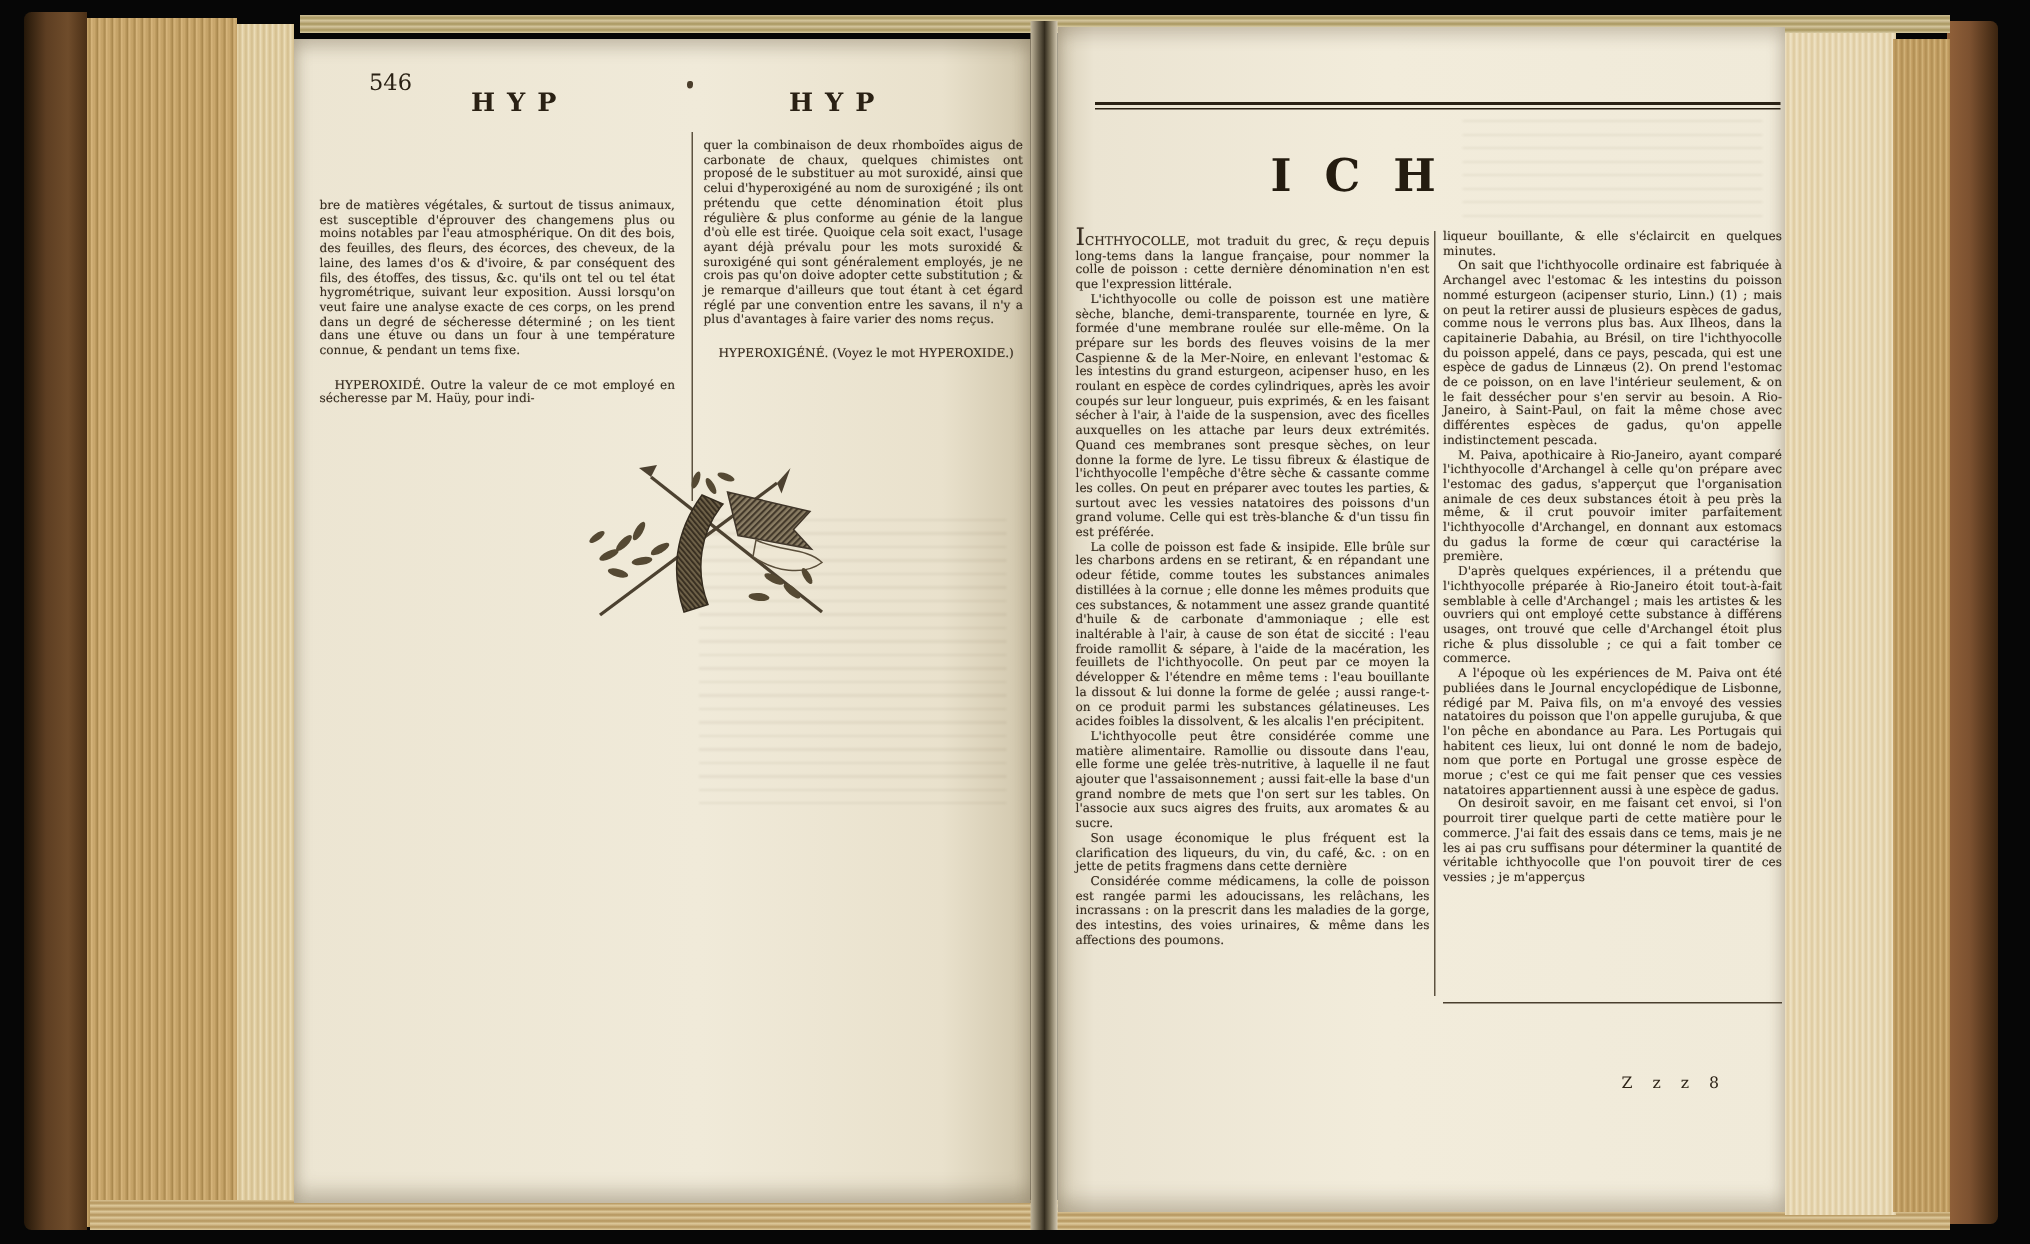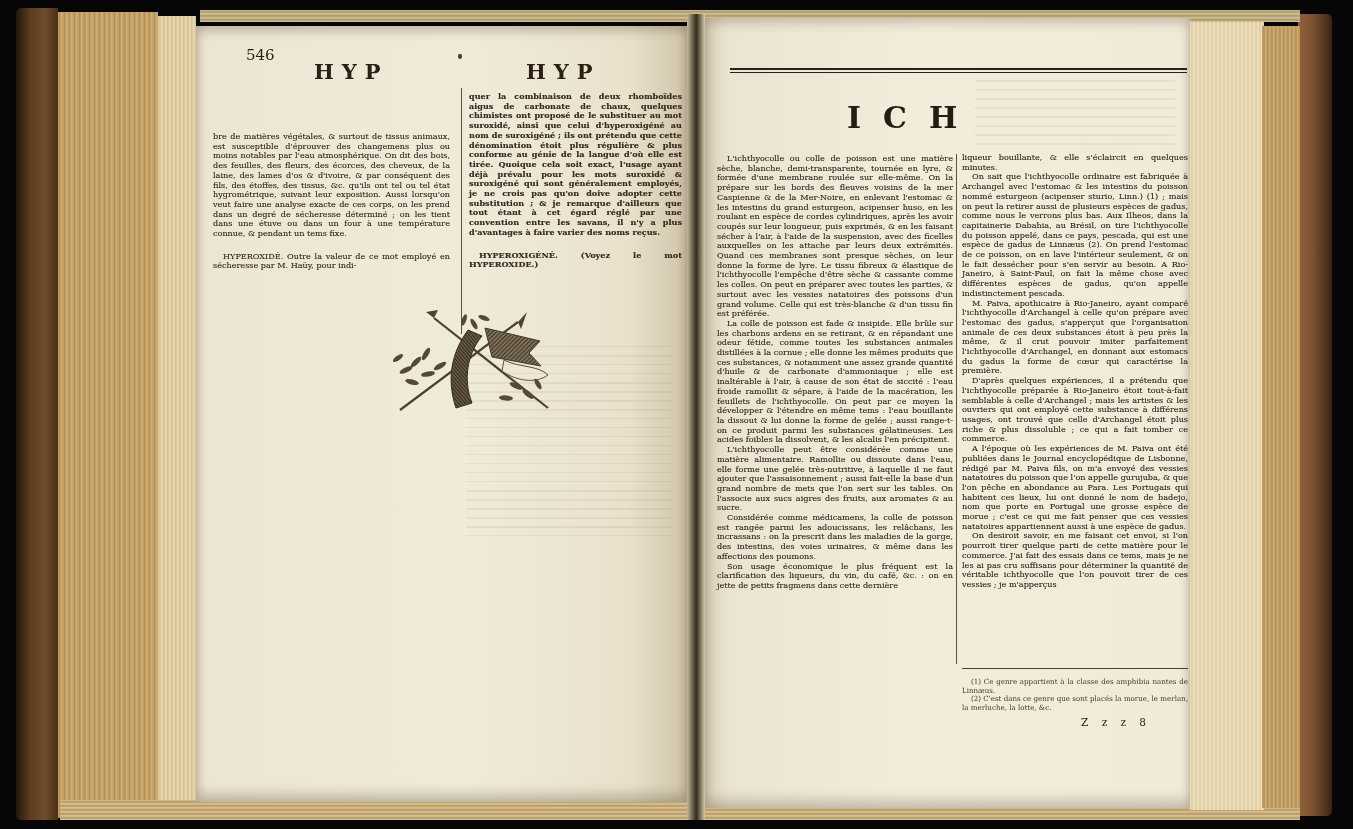--- a/index.html
+++ b/index.html
@@ -29,21 +29,21 @@
   .page-left{left:196px;top:26px;width:491px;height:776px;overflow:hidden;
     background:linear-gradient(90deg,#ece5d2 0%,#f0ead9 55%,#e9e1cc 88%,#d2c8ae 99%);
     box-shadow:inset 0 6px 10px rgba(80,65,40,.25), inset 0 -8px 12px rgba(80,65,40,.28);}
   .page-right{left:705px;top:18px;width:485px;height:790px;overflow:hidden;
     background:linear-gradient(90deg,#d8cfb8 0%,#ebe4d2 5%,#f2ecdb 45%,#f0ead9 100%);
     box-shadow:inset 0 6px 10px rgba(80,65,40,.22), inset 0 -8px 12px rgba(80,65,40,.26);}
   .gutter{position:absolute;left:687px;top:14px;width:18px;height:806px;
     background:linear-gradient(90deg,#c3b89e 0%,#6d6450 30%,#332c1e 52%,#7c725a 74%,#d6ccb5 100%);}
 
   
-  .runhead{position:absolute;font-size:21px;letter-spacing:8px;color:#2a2114;font-weight:bold;text-align:right;}
+  .runhead{position:absolute;font-size:17px;letter-spacing:8px;color:#2a2114;font-weight:bold;text-align:right;}
   .pagenum{position:absolute;font-size:15px;color:#2a2114;}
   .colrule{position:absolute;width:1px;background:#5d5240;}
   .col{position:absolute;text-align:justify;font-size:8.1px;line-height:9.7px;
        color:#382d20;text-shadow:0 0 .5px rgba(56,45,32,.45);}
   .col p{margin:0;text-indent:10px;}
   p.noindent{text-indent:0;}
   .plist p{text-indent:10px;}
   .plist.cont p:first-child{text-indent:0;}
   .entry-gap{margin-top:13px !important;}
   .initial{font-size:16px;line-height:8px;}
@@ -82,21 +82,21 @@
   <div class="runhead" style="left:330px;top:33px;">HYP</div>
   <div class="inkdot" style="left:262px;top:28px;"></div>
 
   <div class="colrule" style="left:265px;top:62px;height:246px;"></div>
 
   <div class="col" style="left:17px;top:66px;width:237px;height:230px;margin-top:40px;">
     <p class="noindent">bre de matières végétales, &amp; surtout de tissus animaux, est susceptible d'éprouver des changemens plus ou moins notables par l'eau atmosphérique. On dit des bois, des feuilles, des fleurs, des écorces, des cheveux, de la laine, des lames d'os &amp; d'ivoire, &amp; par conséquent des fils, des étoffes, des tissus, &amp;c. qu'ils ont tel ou tel état hygrométrique, suivant leur exposition. Aussi lorsqu'on veut faire une analyse exacte de ces corps, on les prend dans un degré de sécheresse déterminé ; on les tient dans une étuve ou dans un four à une température connue, &amp; pendant un tems fixe.</p>
     <p class="entry-gap">HYPEROXIDÉ. Outre la valeur de ce mot employé en sécheresse par M. Haüy, pour indi-</p>
   </div>
 
-  <div class="col" style="left:273px;top:66px;width:213px;height:236px;font-weight:bold;">
+  <div class="col" style="left:273px;top:66px;width:213px;height:236px;">
     <p class="noindent">quer la combinaison de deux rhomboïdes aigus de carbonate de chaux, quelques chimistes ont proposé de le substituer au mot suroxidé, ainsi que celui d'hyperoxigéné au nom de suroxigéné ; ils ont prétendu que cette dénomination étoit plus régulière &amp; plus conforme au génie de la langue d'où elle est tirée. Quoique cela soit exact, l'usage ayant déjà prévalu pour les mots suroxidé &amp; suroxigéné qui sont généralement employés, je ne crois pas qu'on doive adopter cette substitution ; &amp; je remarque d'ailleurs que tout étant à cet égard réglé par une convention entre les savans, il n'y a plus d'avantages à faire varier des noms reçus.</p>
     <p class="entry-gap">HYPEROXIGÉNÉ. (Voyez le mot HYPEROXIDE.)</p>
   </div>
 
   <svg class="vignette" style="left:192px;top:282px;" width="172" height="110" viewBox="0 0 172 110" role="img">
     <defs>
       <pattern id="hatch1" width="3" height="3" patternUnits="userSpaceOnUse" patternTransform="rotate(45)">
         <rect width="3" height="3" fill="#8a7d64"></rect>
           <rect width="1.4" height="3" fill="#42382a"></rect>
       </pattern>
@@ -140,39 +140,36 @@
 </div>
 
 <div class="page page-right">
   <div class="dbl-rule" style="left:25px;top:50px;width:457px;"></div>
   <div class="section-head" style="left:120px;top:82px;width:260px;">ICH</div>
   <div class="ghost" style="left:270px;top:62px;width:200px;height:70px;"></div>
 
   <div class="colrule" style="left:251px;top:136px;height:510px;"></div>
 
   <div class="col" style="left:12px;top:136px;width:236px;height:582px;">
+    <p class="noindent"><span class="initial">I</span><span>CHTHYOCOLLE, mot traduit du grec, &amp; reçu depuis long-tems dans la langue française, pour nommer la colle de poisson : cette dernière dénomination n'en est que l'expression littérale.</span></p>
     <div class="plist">
         <p>L'ichthyocolle ou colle de poisson est une matière sèche, blanche, demi-transparente, tournée en lyre, &amp; formée d'une membrane roulée sur elle-même. On la prépare sur les bords des fleuves voisins de la mer Caspienne &amp; de la Mer-Noire, en enlevant l'estomac &amp; les intestins du grand esturgeon, acipenser huso, en les roulant en espèce de cordes cylindriques, après les avoir coupés sur leur longueur, puis exprimés, &amp; en les faisant sécher à l'air, à l'aide de la suspension, avec des ficelles auxquelles on les attache par leurs deux extrémités. Quand ces membranes sont presque sèches, on leur donne la forme de lyre. Le tissu fibreux &amp; élastique de l'ichthyocolle l'empêche d'être sèche &amp; cassante comme les colles. On peut en préparer avec toutes les parties, &amp; surtout avec les vessies natatoires des poissons d'un grand volume. Celle qui est très-blanche &amp; d'un tissu fin est préférée.</p>
         <p>La colle de poisson est fade &amp; insipide. Elle brûle sur les charbons ardens en se retirant, &amp; en répandant une odeur fétide, comme toutes les substances animales distillées à la cornue ; elle donne les mêmes produits que ces substances, &amp; notamment une assez grande quantité d'huile &amp; de carbonate d'ammoniaque ; elle est inaltérable à l'air, à cause de son état de siccité : l'eau froide ramollit &amp; sépare, à l'aide de la macération, les feuillets de l'ichthyocolle. On peut par ce moyen la développer &amp; l'étendre en même tems : l'eau bouillante la dissout &amp; lui donne la forme de gelée ; aussi range-t-on ce produit parmi les substances gélatineuses. Les acides foibles la dissolvent, &amp; les alcalis l'en précipitent.</p>
         <p>L'ichthyocolle peut être considérée comme une matière alimentaire. Ramollie ou dissoute dans l'eau, elle forme une gelée très-nutritive, à laquelle il ne faut ajouter que l'assaisonnement ; aussi fait-elle la base d'un grand nombre de mets que l'on sert sur les tables. On l'associe aux sucs aigres des fruits, aux aromates &amp; au sucre.</p>
+        <p>Son usage économique le plus fréquent est la clarification des liqueurs, du vin, du café, &amp;c. : on en jette de petits fragmens dans cette dernière</p>
         <p>Considérée comme médicamens, la colle de poisson est rangée parmi les adoucissans, les relâchans, les incrassans : on la prescrit dans les maladies de la gorge, des intestins, des voies urinaires, &amp; même dans les affections des poumons.</p>
-        <p>Son usage économique le plus fréquent est la clarification des liqueurs, du vin, du café, &amp;c. : on en jette de petits fragmens dans cette dernière</p>
       </div>
   </div>
 
   <div class="col" style="left:257px;top:135px;width:226px;height:512px;">
     <div class="plist cont">
         <p>liqueur bouillante, &amp; elle s'éclaircit en quelques minutes.</p>
         <p>On sait que l'ichthyocolle ordinaire est fabriquée à Archangel avec l'estomac &amp; les intestins du poisson nommé esturgeon (acipenser sturio, Linn.) (1) ; mais on peut la retirer aussi de plusieurs espèces de gadus, comme nous le verrons plus bas. Aux Ilheos, dans la capitainerie Dabahia, au Brésil, on tire l'ichthyocolle du poisson appelé, dans ce pays, pescada, qui est une espèce de gadus de Linnæus (2). On prend l'estomac de ce poisson, on en lave l'intérieur seulement, &amp; on le fait dessécher pour s'en servir au besoin. A Rio-Janeiro, à Saint-Paul, on fait la même chose avec différentes espèces de gadus, qu'on appelle indistinctement pescada.</p>
         <p>M. Paiva, apothicaire à Rio-Janeiro, ayant comparé l'ichthyocolle d'Archangel à celle qu'on prépare avec l'estomac des gadus, s'apperçut que l'organisation animale de ces deux substances étoit à peu près la même, &amp; il crut pouvoir imiter parfaitement l'ichthyocolle d'Archangel, en donnant aux estomacs du gadus la forme de cœur qui caractérise la première.</p>
         <p>D'après quelques expériences, il a prétendu que l'ichthyocolle préparée à Rio-Janeiro étoit tout-à-fait semblable à celle d'Archangel ; mais les artistes &amp; les ouvriers qui ont employé cette substance à différens usages, ont trouvé que celle d'Archangel étoit plus riche &amp; plus dissoluble ; ce qui a fait tomber ce commerce.</p>
         <p>A l'époque où les expériences de M. Paiva ont été publiées dans le Journal encyclopédique de Lisbonne, rédigé par M. Paiva fils, on m'a envoyé des vessies natatoires du poisson que l'on appelle gurujuba, &amp; que l'on pêche en abondance au Para. Les Portugais qui habitent ces lieux, lui ont donné le nom de badejo, nom que porte en Portugal une grosse espèce de morue ; c'est ce qui me fait penser que ces vessies natatoires appartiennent aussi à une espèce de gadus.</p>
         <p>On desiroit savoir, en me faisant cet envoi, si l'on pourroit tirer quelque parti de cette matière pour le commerce. J'ai fait des essais dans ce tems, mais je ne les ai pas cru suffisans pour déterminer la quantité de véritable ichthyocolle que l'on pouvoit tirer de ces vessies ; je m'apperçus</p>
       </div>
   </div>
 
   <div class="fnrule" style="left:257px;top:650px;width:226px;"></div>
-  <div class="footnotes" style="left:257px;top:660px;width:226px;">
-      <p>(1) Ce genre appartient à la classe des amphibia nantes de Linnæus.</p>
-      <p>(2) C'est dans ce genre que sont placés la morue, le merlan, la merluche, la lotte, &amp;c.</p>
-    </div>
   <div class="signature" style="left:376px;top:698px;">Z z z 8</div>
 </div>
 
 </body></html>

